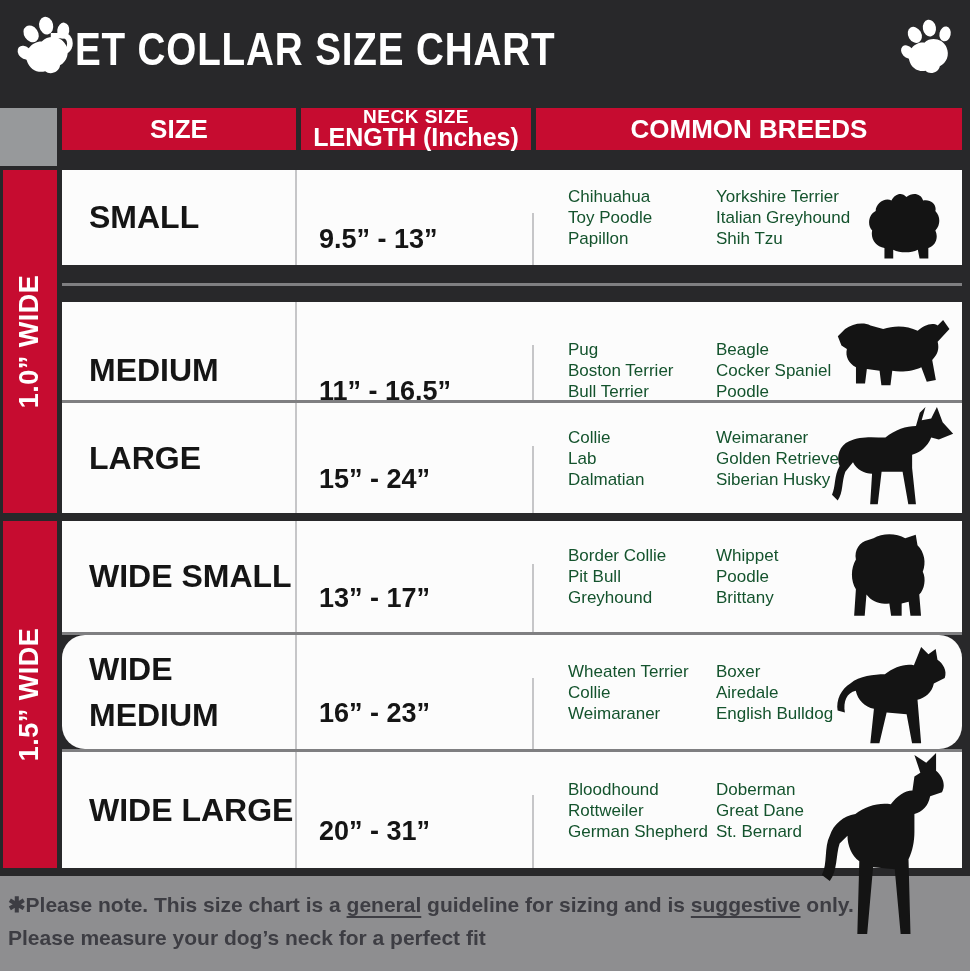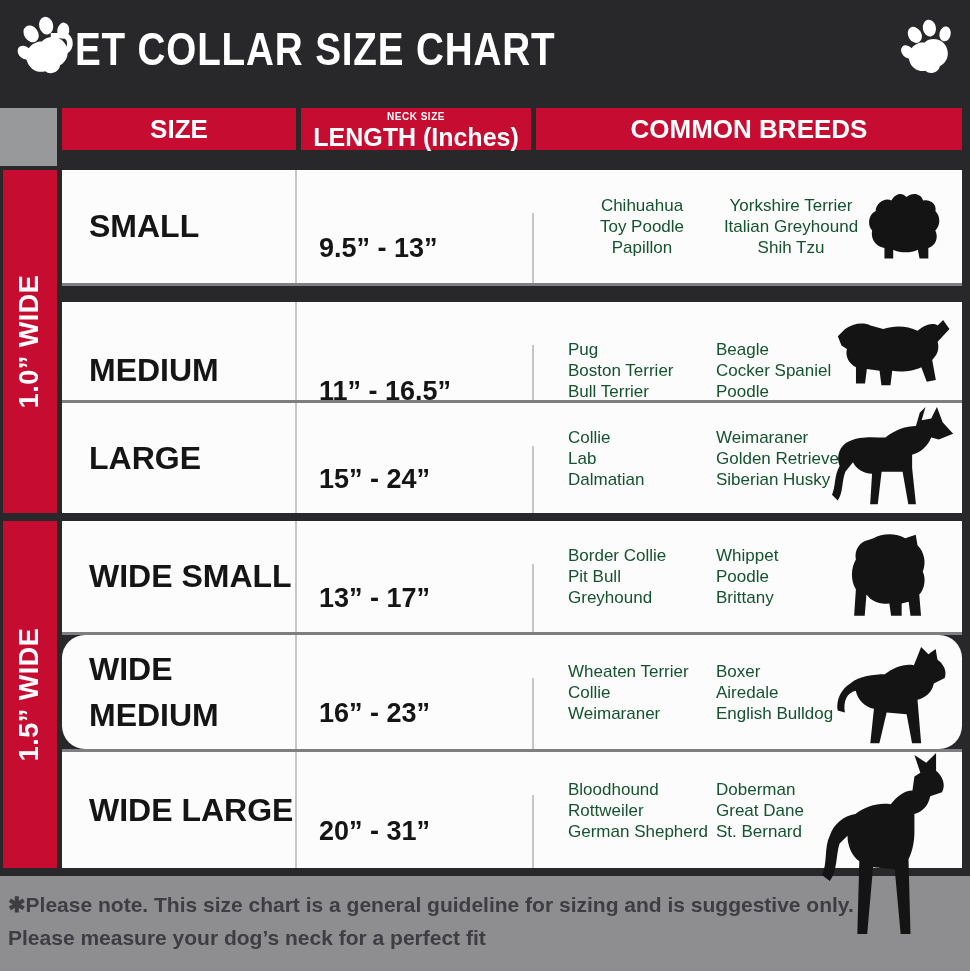--- a/index.html
+++ b/index.html
@@ -15,21 +15,21 @@
   .paw.left{left:12px;transform:rotate(-22deg);}
   .paw.right{right:14px;transform:rotate(-18deg);width:60px;height:60px;top:18px;}
 
   
   .corner{position:absolute;left:0;top:108px;width:57px;height:58px;background:#97999b;}
   .hcell{position:absolute;top:108px;height:42px;background:#c60c30;color:#fff;
          display:flex;flex-direction:column;align-items:center;justify-content:center;
          font-weight:bold;text-align:center;}
   .hc-size{left:62px;width:234px;font-size:26px;}
   .hc-neck{left:301px;width:230px;}
-  .neck-small{font-size:10px;line-height:15px;letter-spacing:.5px;}
+  .neck-small{font-size:19px;line-height:15px;letter-spacing:.5px;}
   .neck-main{font-size:25px;line-height:26px;}
   .hc-breeds{left:536px;width:426px;font-size:26px;}
 
   
   .strip{position:absolute;left:3px;width:54px;background:#c60c30;
          display:flex;align-items:center;justify-content:center;}
   .strip-1{top:170px;height:343px;}
   .strip-2{top:521px;height:347px;}
   .strip span{transform:rotate(-90deg);white-space:nowrap;color:#fff;
               font-weight:bold;font-size:27px;letter-spacing:.5px;}
@@ -57,21 +57,21 @@
   .dog-bulldog-silhouette{width:97px;height:88px;right:18px;top:12px;}
   .dog-pitbull-silhouette{width:118px;height:100px;right:10px;bottom:2px;}
   .dog-doberman-silhouette{width:148px;height:187px;right:10px;bottom:-72px;}
 
   .divider{position:absolute;left:62px;width:900px;height:3px;background:#7f7f81;z-index:3;}
 
   
   .footer{position:absolute;left:0;top:876px;width:970px;height:95px;
           background:#8e8e90;z-index:1;color:#3d3d43;}
   .footer-inner{padding:12px 10px 0 8px;font-weight:bold;font-size:21px;line-height:33px;}
-  .u{text-underline-offset:4px;text-decoration-thickness:2px;}
+  .u{text-decoration:underline;text-underline-offset:4px;text-decoration-thickness:2px;}
 </style>
 </head>
 <body>
 
 <div class="page">
 
   <div class="titlebar">
     <svg class="paw left" viewBox="0 0 64 64">
       <ellipse cx="12" cy="30" rx="6" ry="8" transform="rotate(-25 12 30)"></ellipse>
       <ellipse cx="25" cy="15" rx="7" ry="9" transform="rotate(-12 25 15)"></ellipse>
@@ -98,21 +98,21 @@
   <div class="hcell hc-breeds">COMMON BREEDS</div>
 
   <div class="strip strip-1">
     <span>1.0” WIDE</span>
   </div>
   <div class="strip strip-2">
     <span>1.5” WIDE</span>
   </div>
 
   <div id="rows-host">
-      <div class="row" style="top: 170px; height: 113px; text-align: center;">
+      <div class="row" style="top: 170px; height: 95px;">
     <div class="cell-size">SMALL</div>
     <div class="cell-length">9.5” - 13”</div>
     <div class="cell-breeds">
       <ul class="bcol bcol-1">
         <li>Chihuahua</li>
         <li>Toy Poodle</li>
         <li>Papillon</li>
       </ul>
       <ul class="bcol bcol-2">
         <li>Yorkshire Terrier</li>

